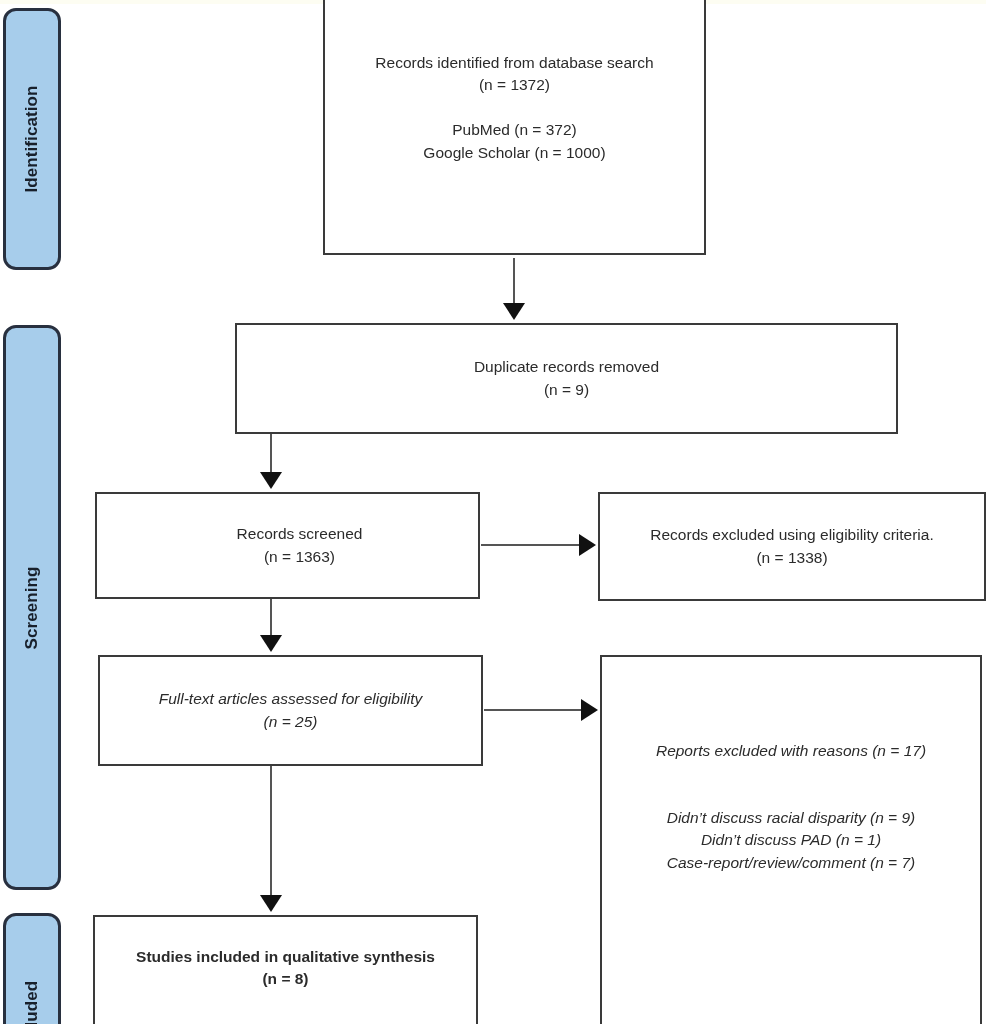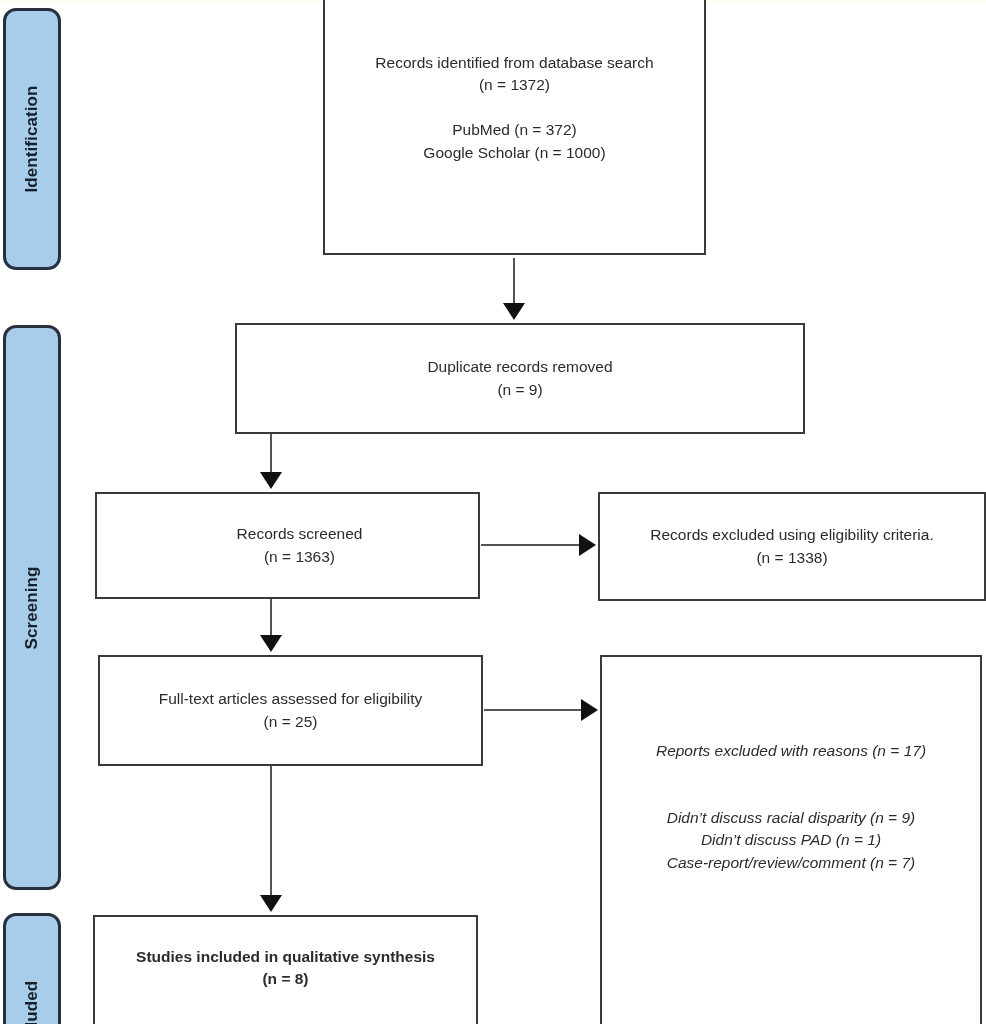--- a/index.html
+++ b/index.html
@@ -68,26 +68,26 @@
     font-size: 15.5px;
     line-height: 1.45;
     color: #2b2b2b;
     padding: 0 10px;
     white-space: pre-line;
   }
 
   #box-identified       { left: 323px; top: -4px;  width: 383px; height: 259px; }
   #box-identified .box-text { position: relative; top: -22px; margin-top: 9px; }
 
-  #box-duplicates       { left: 235px; top: 323px; width: 570px; height: 111px; }
+  #box-duplicates       { left: 235px; top: 323px; width: 663px; height: 111px; }
 
   #box-screened         { left: 95px;  top: 492px; width: 385px; height: 107px; padding-left: 24px; }
   #box-excluded-elig    { left: 598px; top: 492px; width: 388px; height: 109px; }
 
-  #box-fulltext         { left: 98px;  top: 655px; width: 385px; height: 111px; }
+  #box-fulltext         { left: 98px;  top: 655px; width: 385px; height: 111px; font-style: italic; }
 
   #box-reports-excluded { left: 600px; top: 655px; width: 382px; height: 380px; }
   #box-reports-excluded .box-text { position: relative; top: -38px; font-style: italic; }
 
   #box-included         { left: 93px;  top: 915px; width: 385px; height: 130px; }
   #box-included .box-text { position: relative; top: -12px; font-weight: bold; }
   .v-line {
     position: absolute;
     width: 2px;
     background: #555555;

